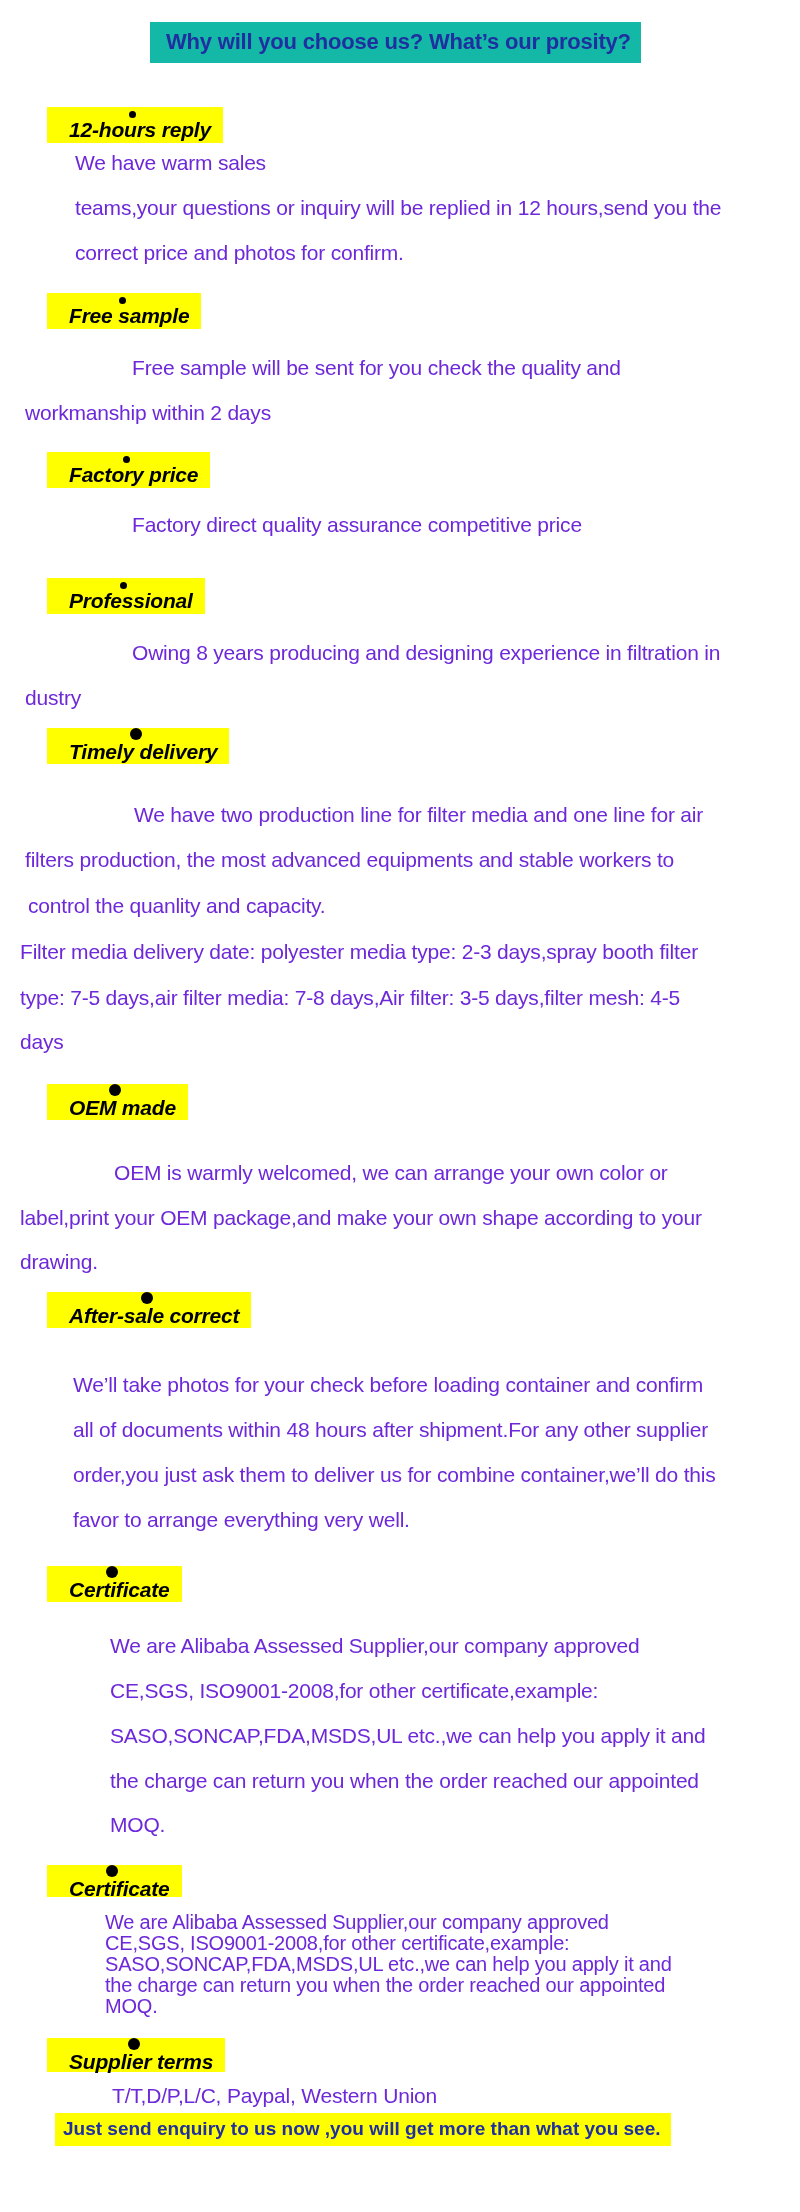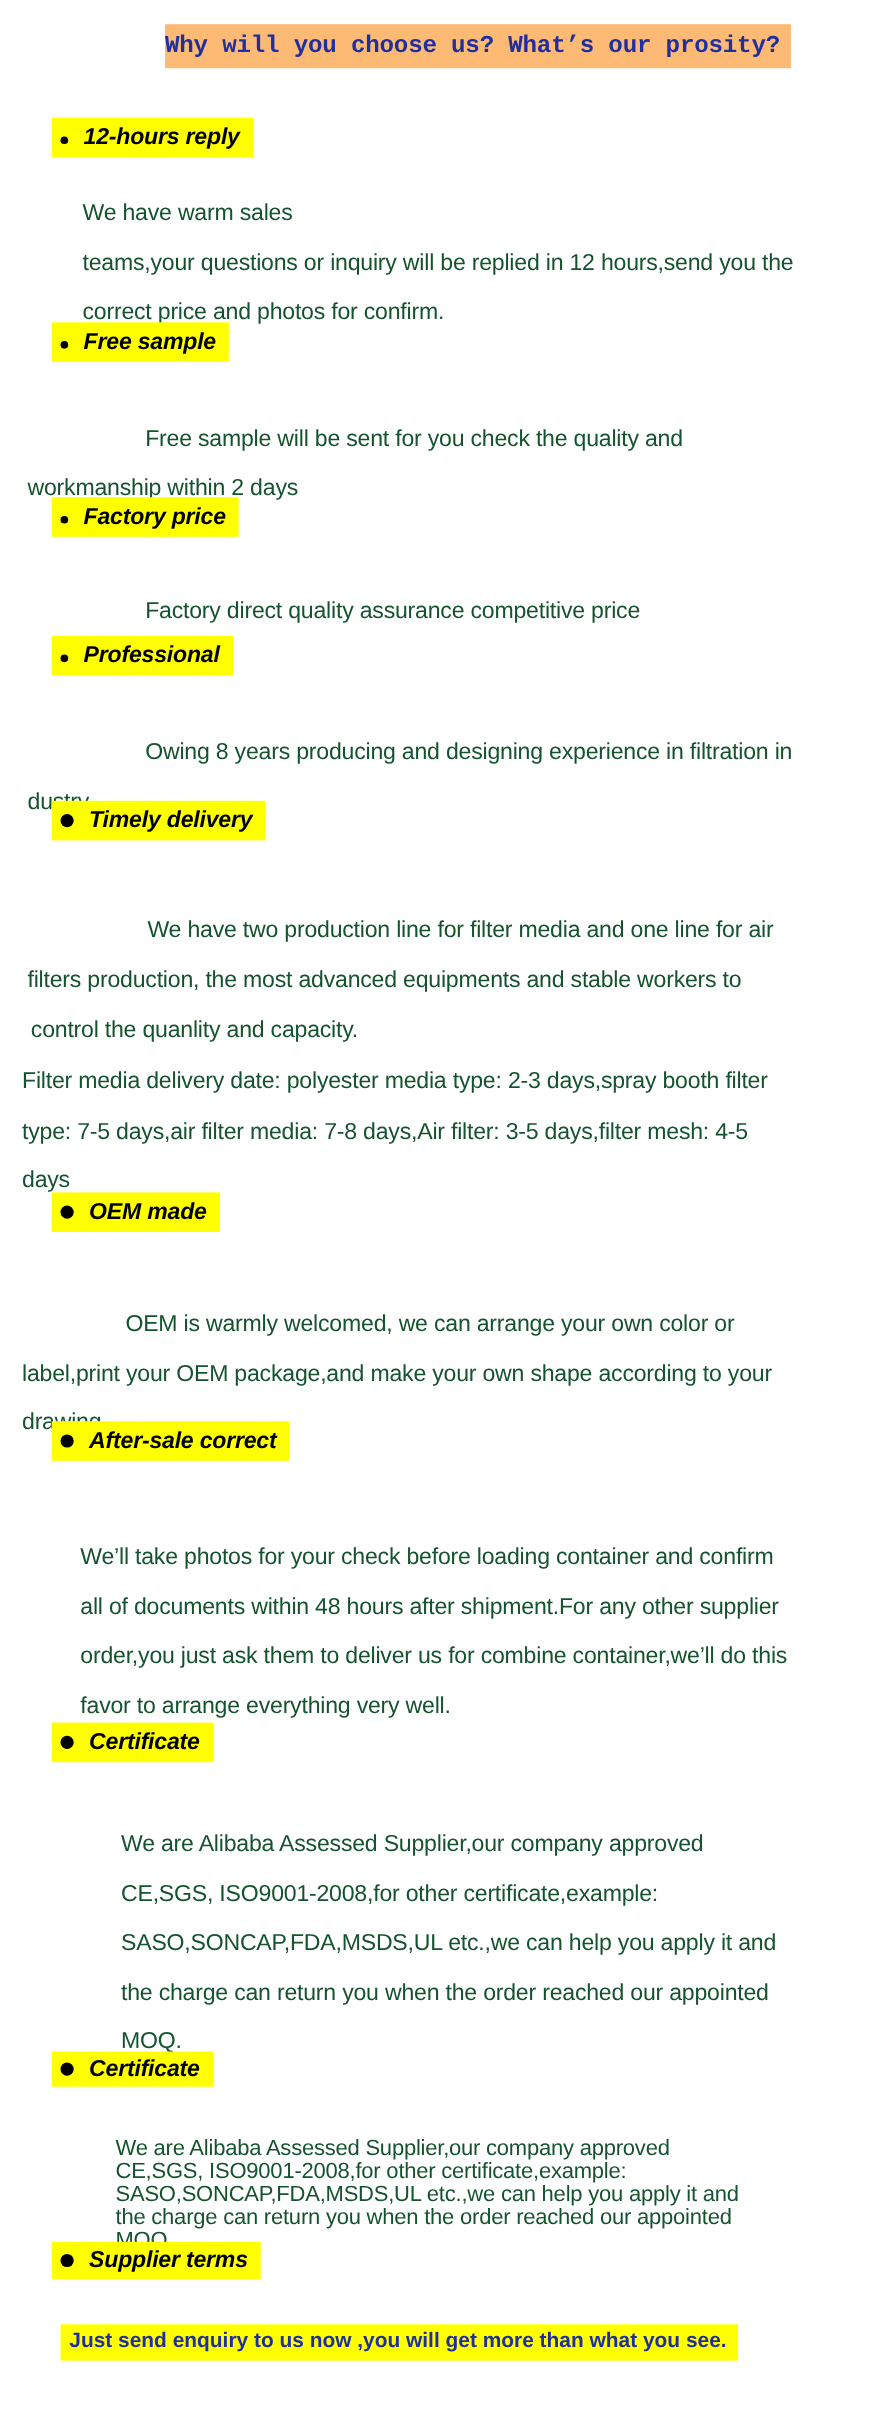--- a/index.html
+++ b/index.html
@@ -8,63 +8,62 @@
     width: 800px;
     height: 2212px;
     background: #ffffff;
     font-family: "Liberation Sans", sans-serif;
     overflow: hidden;
   }
   .title-banner {
     position: absolute;
     left: 150px;
     top: 22px;
-    background: #fdba74;
+    background: #14b8a6;
     color: #1f2fa0;
     font-weight: bold;
     font-size: 22px;
     letter-spacing: -0.2px;
-    padding: 7px 10px 8px 0;
+    padding: 7px 10px 8px 16px;
     white-space: nowrap;
-    font-family: Liberation Mono, monospace;
   }
   .heading {
     position: absolute;
     left: 47px;
     height: 36px;
     background: #ffff00;
     display: flex;
     align-items: center;
     padding: 0 12px 0 8px;
     box-sizing: border-box;
     white-space: nowrap;
+    flex-direction: column;
   }
   .heading .label {
     font-style: italic;
     font-weight: bold;
     font-size: 21px;
     color: #000000;
     margin-left: 14px;
     letter-spacing: -0.2px;
   }
   .bullet {
     background: #000000;
     border-radius: 50%;
     flex: 0 0 auto;
   }
   .bullet.small { width: 7px; height: 7px; margin-top: 4px; }
   .bullet.large { width: 12px; height: 12px; }
   .line {
     position: absolute;
     font-size: 21px;
-    color: #14532d;
+    color: #6d28d9;
     letter-spacing: -0.2px;
     white-space: nowrap;
     line-height: 26px;
-    margin-top: 31px;
   }
   .line.tight {
     font-size: 20px;
     line-height: 20px;
   }
   .cta-banner {
     position: absolute;
     left: 55px;
     top: 2113px;
     background: #ffff00;

